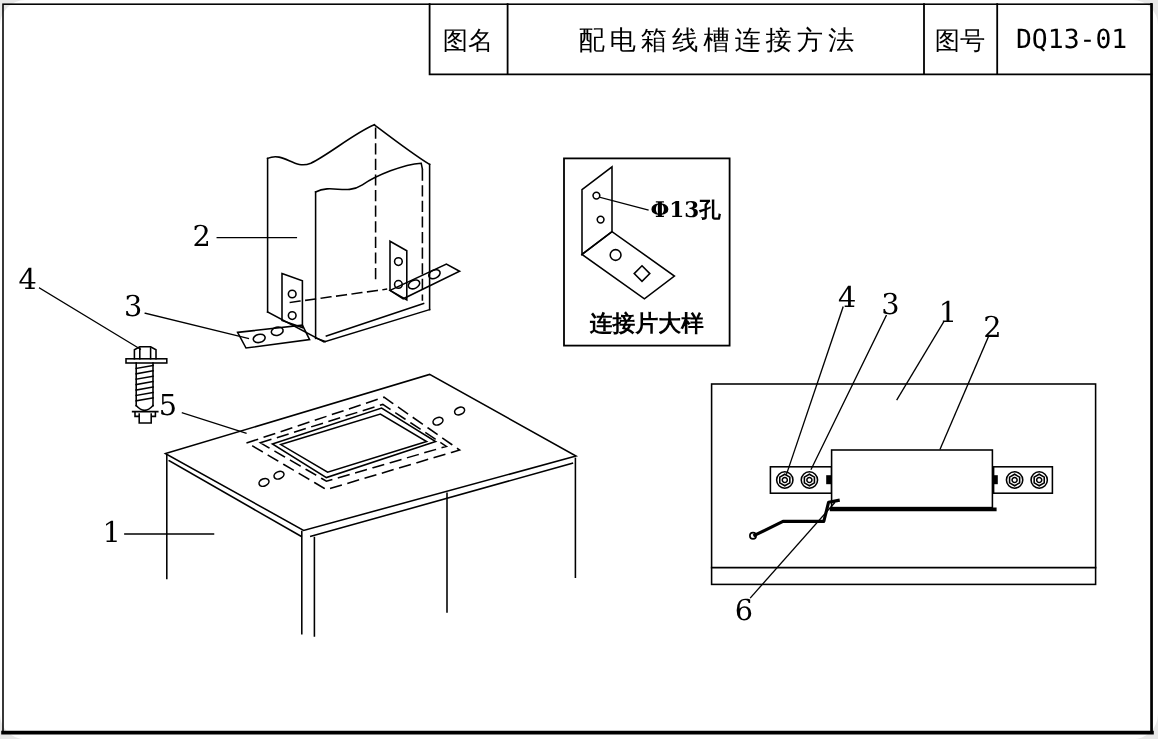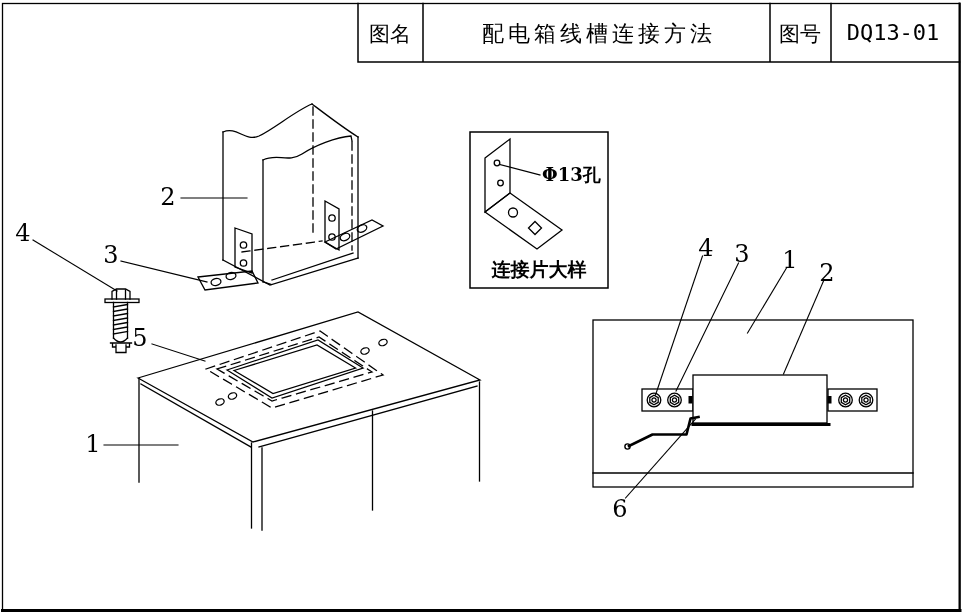--- a/index.html
+++ b/index.html
@@ -1,18 +1,19 @@
 <!DOCTYPE html>
 <html><head>
 <meta charset="utf-8">
 <style>
   html,body{margin:0;padding:0;background:#e8e8e8;}
   .sheet{
     position:relative;width:965px;height:616px;background:#ffffff;
     font-family:"DejaVu Serif","Liberation Serif",serif;
+    border-radius:21px;
   }
   svg{display:block;}
   text{fill:#000;}
   .cjk{font-family:"DejaVu Serif","Liberation Serif",serif;}
   .mono{font-family:"DejaVu Sans Mono","Liberation Mono",monospace;}
   .callout{font-size:24px;font-family:"DejaVu Serif","Liberation Serif",serif;}
 </style>
 </head>
 <body>
 

